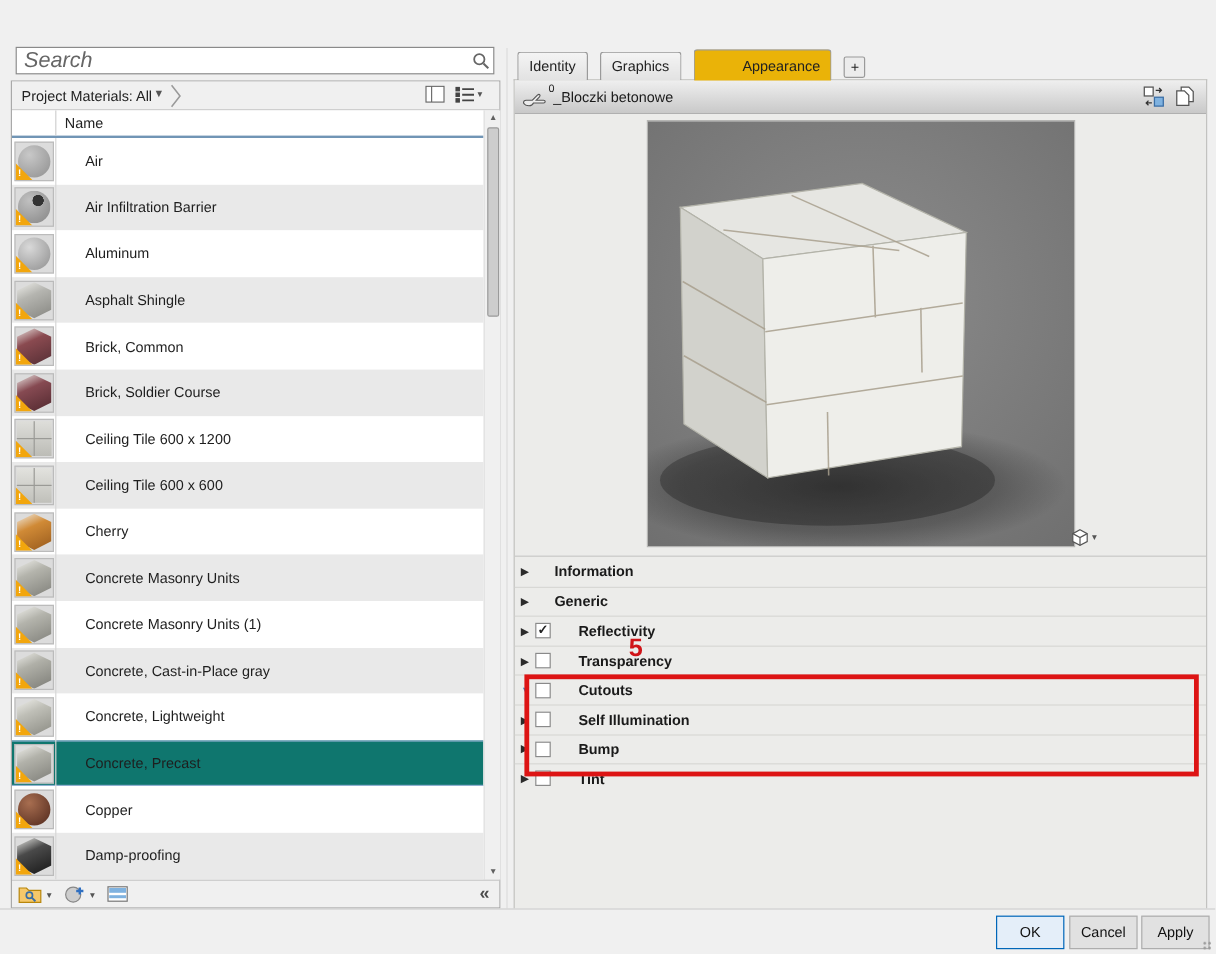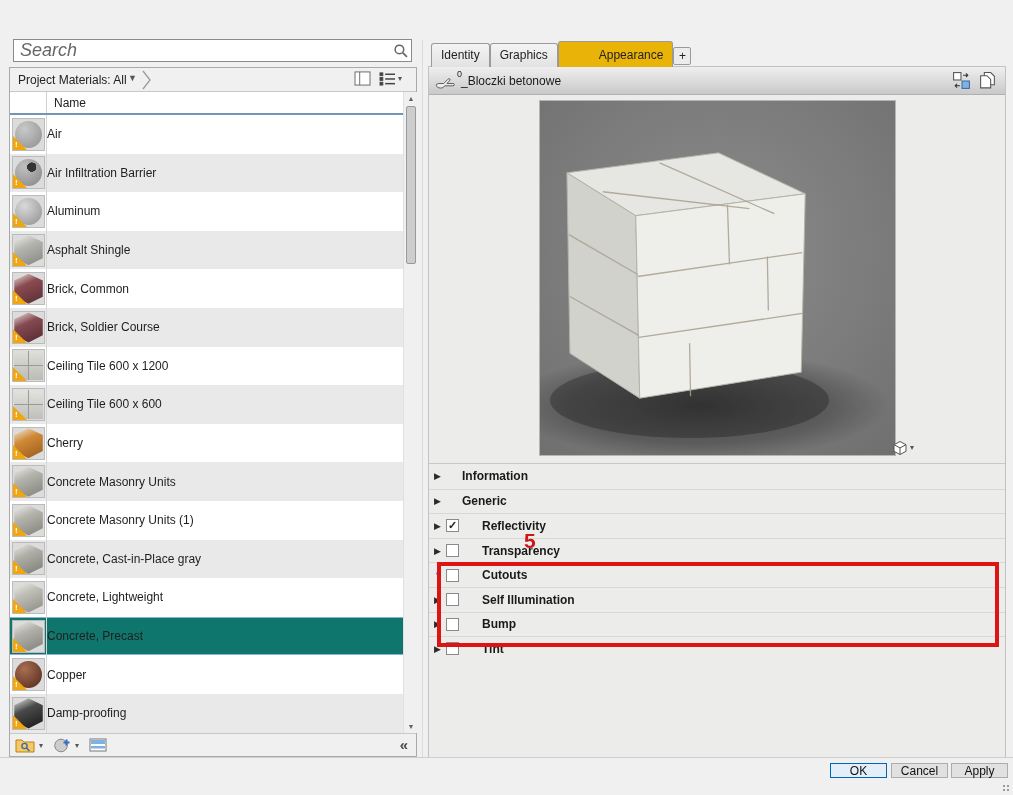--- a/index.html
+++ b/index.html
@@ -37,35 +37,35 @@
   .mrow.alt { background:#e9e9e9; }
   .mrow.sel { background:#0f766e; border-top:1px solid #8fb0d1; border-bottom:1px solid #8fb0d1; }
   .thumb { position:relative; width:33px; height:33px; margin-left:2px; background:#dcdcdc; border:1px solid #bbb; overflow:hidden; flex:none; }
   .shape { position:absolute; inset:0; }
   .t-sphere { border-radius:50%; margin:2px; background:radial-gradient(circle at 35% 30%, var(--c1), var(--c2)); }
   .t-sphere-hole { border-radius:50%; margin:2px; background:radial-gradient(circle at 62% 30%, #333 0 18%, transparent 19%), radial-gradient(circle at 35% 30%, var(--c1), var(--c2)); }
   .t-cube { clip-path:polygon(50% 2%, 96% 24%, 96% 76%, 50% 99%, 4% 76%, 4% 24%); background:linear-gradient(155deg, #f2f2ee 0%, var(--c1) 38%, var(--c2) 100%); }
   .t-tile { margin:1px; background-image:linear-gradient(#9a9a96,#9a9a96),linear-gradient(#9a9a96,#9a9a96),linear-gradient(var(--c1),var(--c2)); background-size:1px 100%,100% 1px,100% 100%; background-position:center,center,center; background-repeat:no-repeat; }
   .warn { position:absolute; left:0; bottom:0; width:0; height:0; border-bottom:14px solid #f2a60d; border-right:14px solid transparent; }
   .warn::after { content:"!"; position:absolute; left:2px; top:4px; font-size:8px; font-weight:bold; color:#fff; }
-  .mname { margin-left:2px; color:#1e1e1e; }
+  .mname { margin-left:26px; color:#1e1e1e; }
 
   .list-scroll { position:absolute; left:393px; top:24px; width:14px; height:641px; background:#f0f0f0; border-left:1px solid #e0e0e0; }
   .scroll-arrow { position:absolute; left:0; width:14px; height:13px; text-align:center; font-size:7px; color:#606060; line-height:13px; }
   .scroll-up { top:0; }
   .scroll-down { bottom:0; }
   .scroll-thumb { position:absolute; left:1.5px; top:14px; width:10px; height:158px; background:#cdcdcd; border:1px solid #9a9a9a; border-radius:2px; }
 
   .left-toolbar { position:absolute; left:0; top:665px; width:100%; height:23px; background:#f0f0f0; border-top:1px solid #c8c8c8; display:flex; align-items:center; padding-left:5px; gap:4px; }
   .caret { font-size:8px; color:#555; }
   .collapse-btn { position:absolute; right:8px; top:2px; font-size:15px; font-weight:bold; color:#4a4a4a; }
 
   
   .splitter { position:absolute; left:422px; top:40px; width:1px; height:717px; background:#dcdcdc; }
-  .tabs { position:absolute; left:431px; top:41px; height:26px; display:flex; align-items:flex-end; gap:0; z-index:5; }
+  .tabs { position:absolute; left:431px; top:41px; height:26px; display:flex; align-items:flex-end; gap:10px; z-index:5; }
   .tab { height:24px; padding:0 9px; background:linear-gradient(#f4f4f4,#e2e2e2); border:1px solid #9a9a9a; border-bottom:none; border-radius:3px 3px 0 0; line-height:23px; color:#222; }
   .tab.active { height:26px; background:#eab308; line-height:26px; position:relative; z-index:6;padding-left:40px; }
   .tab.add-tab { height:18px; width:18px; padding:0; text-align:center; line-height:16px; margin-bottom:2px; border-radius:2px; border-bottom:1px solid #9a9a9a; background:#ececec; }
 
   .right-pane { position:absolute; left:428px; top:66px; width:578px; height:691px; background:#ececea; border:1px solid #c2c2c0; border-bottom:none; }
   .asset-bar { position:absolute; left:0; top:0; width:100%; height:28px; background:linear-gradient(#efefef,#c9c9c9); border-bottom:1px solid #b0b0b0; }
   .hand-wrap { position:absolute; left:6px; top:2px; }
   .uses { position:absolute; left:22px; top:0; font-size:9px; color:#222; }
   .hand-icon { position:absolute; left:0; top:8px; }
   .asset-name { position:absolute; left:32px; top:7px; color:#1a1a1a; }
@@ -87,21 +87,21 @@
   .img-field { position:absolute; left:128px; top:4px; width:428px; height:37px; background:#fff; border:1px solid #9a9a9a; }
   .img-sidebtn { position:absolute; left:559px; top:6px; width:12px; height:17px; background:#e4e4e4; border:1px solid #9a9a9a; }
   .img-caption { position:absolute; left:128px; top:44px; color:#1a1a1a; }
 
   
   .anno-rect { position:absolute; left:437px; top:562px; width:562px; height:85px; border:4px solid #dd1414; z-index:50; pointer-events:none; }
   .anno-num { position:absolute; left:524px; top:529px; font-size:21px; font-weight:bold; color:#d01418; z-index:50; pointer-events:none; }
 
   
   .footer-line { position:absolute; left:0; top:757px; width:1013px; height:1px; background:#cfcfcf; }
-  .btn { position:absolute; top:763px; width:57px; height:15px; background:#e1e1e1; border:1px solid #adadad; font-family:"Liberation Sans", sans-serif; font-size:12px; color:#111; }
+  .btn { position:absolute; top:763px; width:57px; height:28px; background:#e1e1e1; border:1px solid #adadad; font-family:"Liberation Sans", sans-serif; font-size:12px; color:#111; }
   .btn-ok { left:830px; border:1px solid #0066b8; background:#e4eef9; }
   .btn-cancel { left:891px; }
   .btn-apply { left:951px; }
   .grip { position:absolute; right:3px; bottom:3px; width:8px; height:8px;
           background-image:radial-gradient(circle, #9a9a9a 1px, transparent 1.2px);
           background-size:4px 4px; }
   svg { display:block; }
 </style>
 </head>
 <body>

